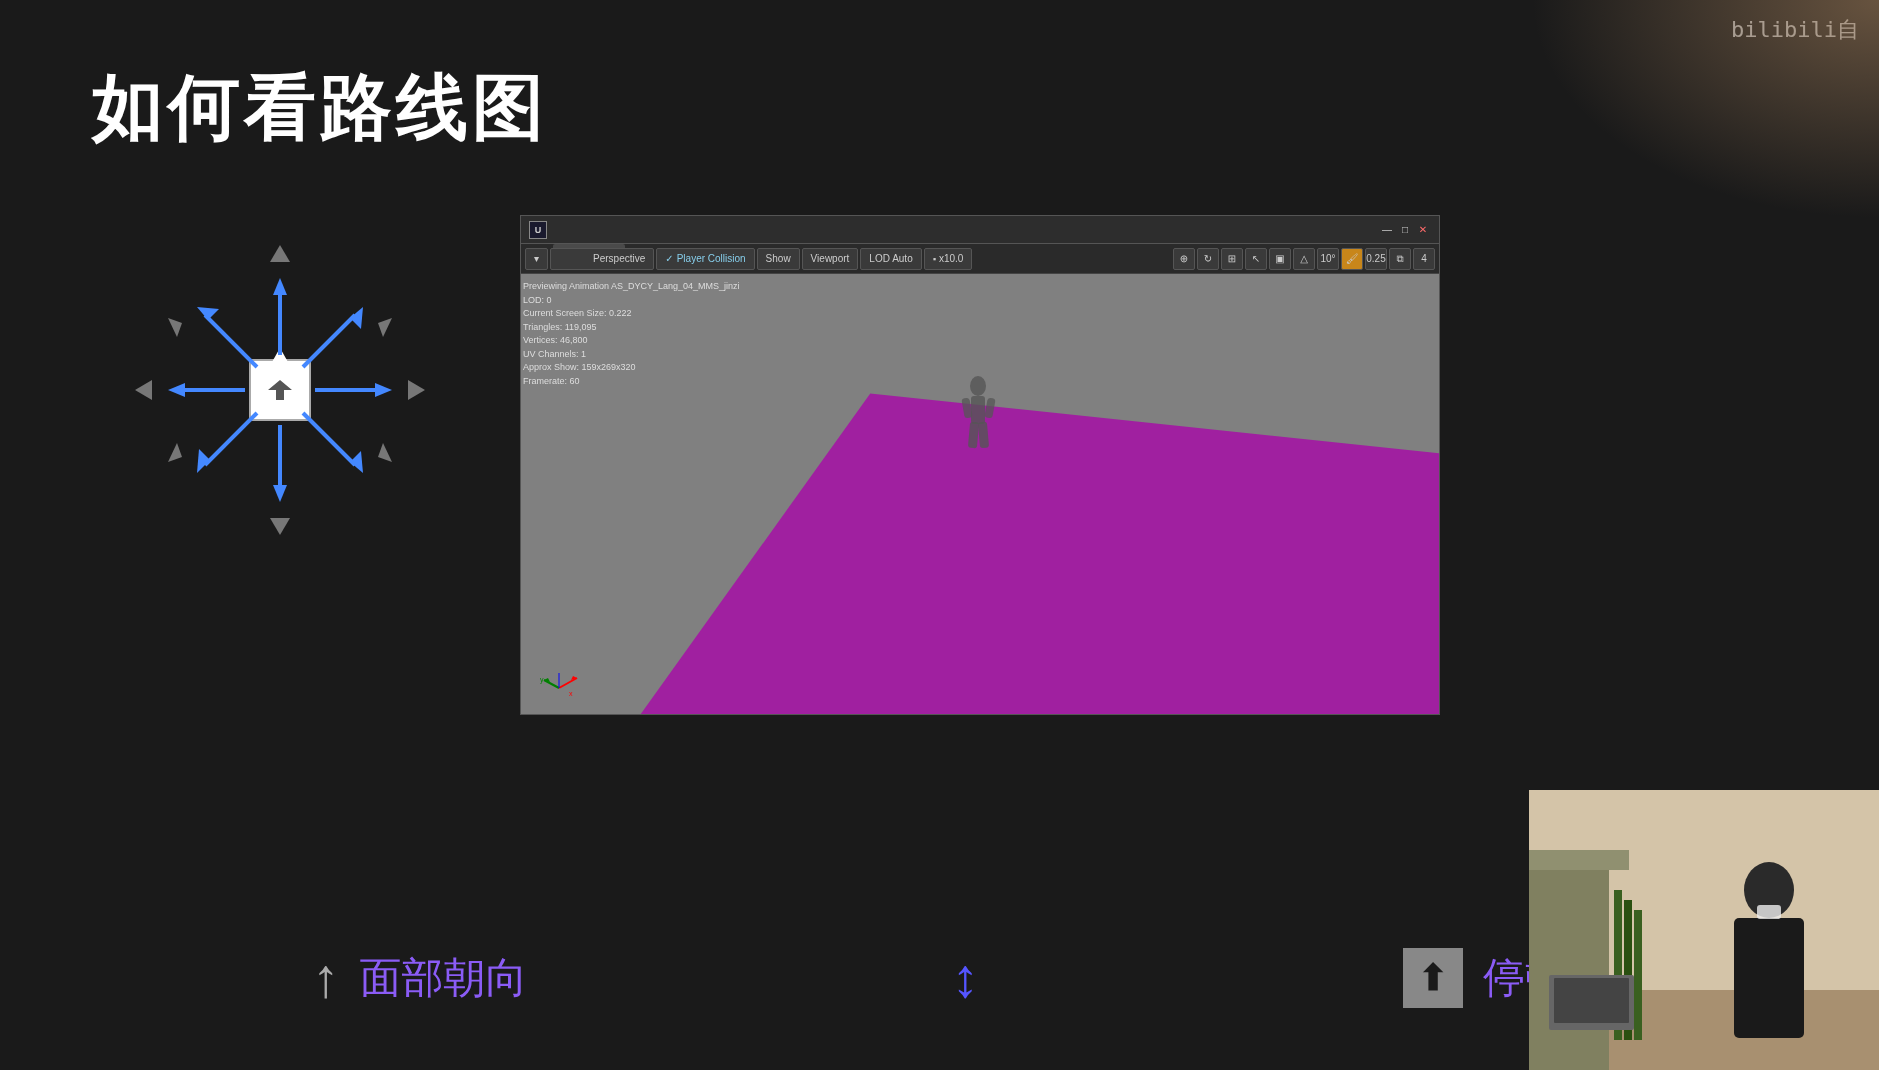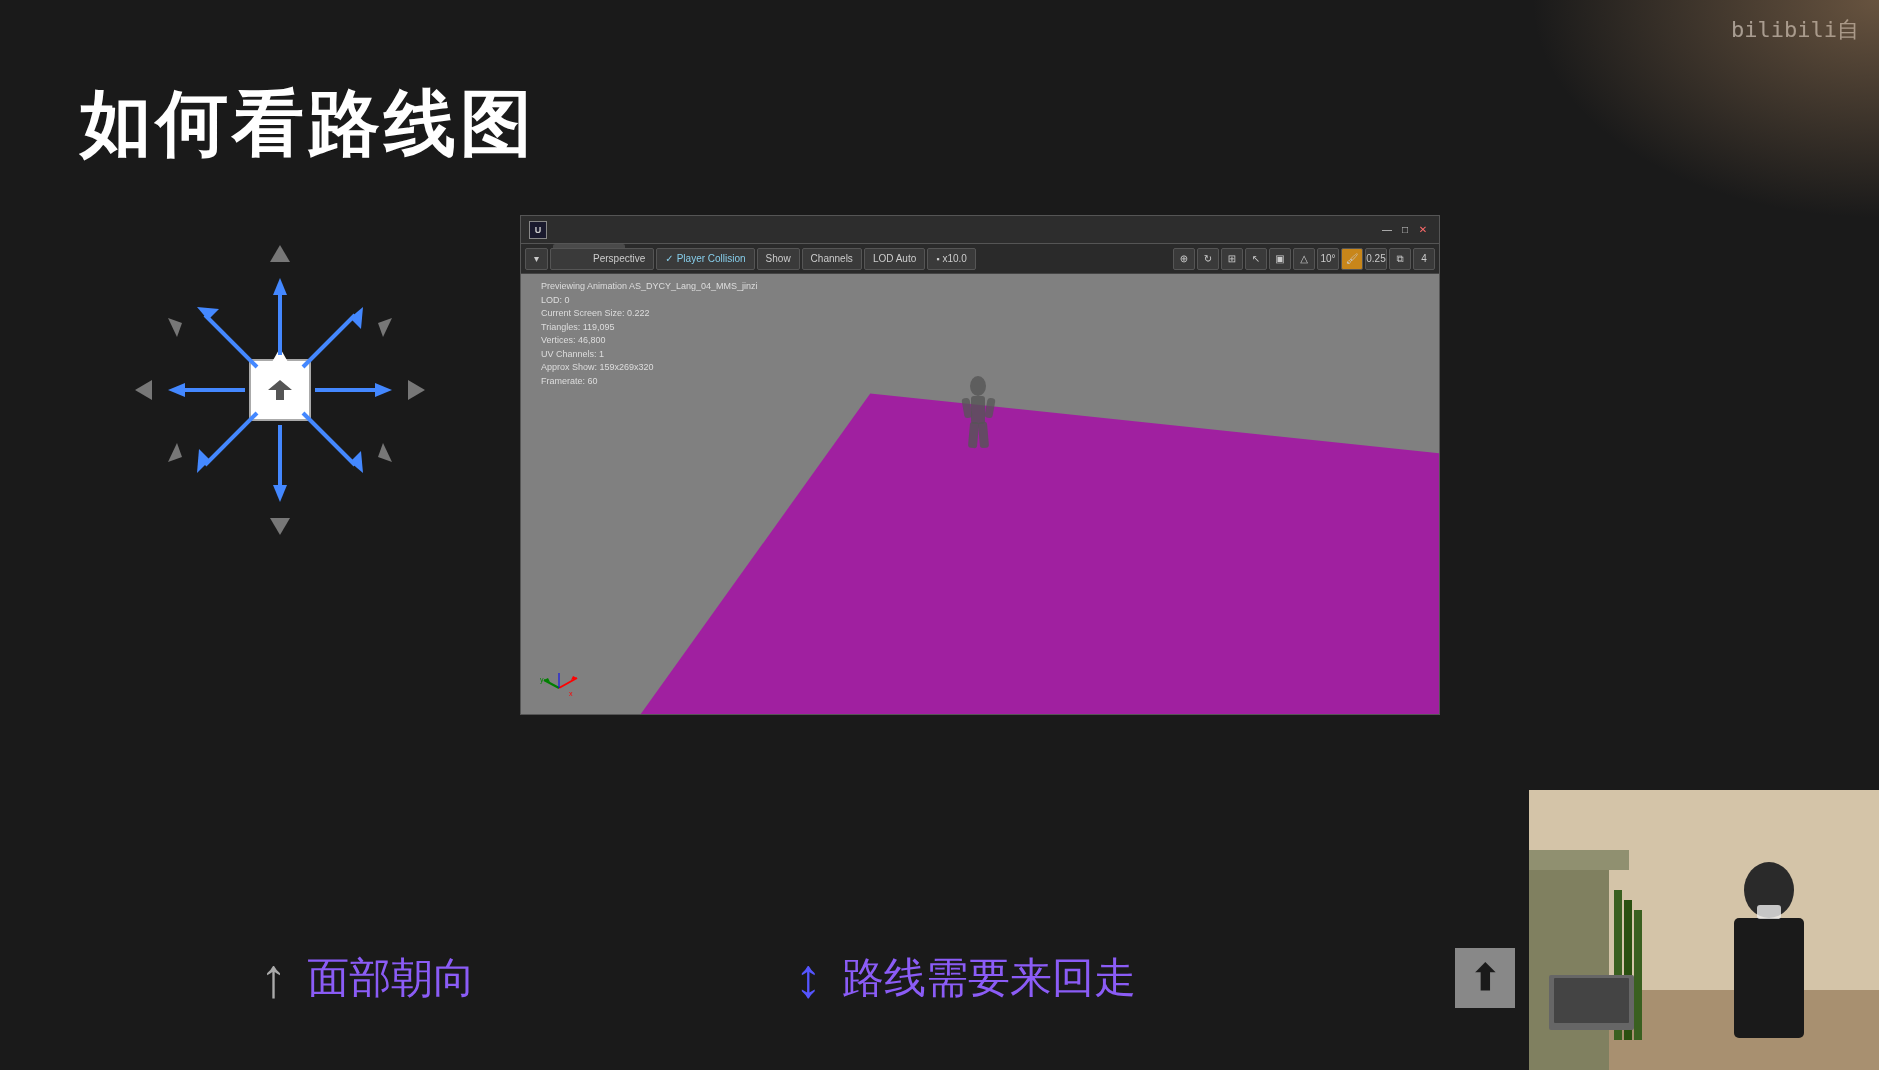--- a/index.html
+++ b/index.html
@@ -9,22 +9,21 @@
       background: #1a1a1a;
       overflow: hidden;
       font-family: 'Arial', sans-serif;
       position: relative;
     }
 
     
     .title-area {
       position: absolute;
       top: 60px;
-      left: 80px;
-      margin-top: 16px;
+      left: 92px;
     }
     .main-title {
       font-size: 72px;
       color: #ffffff;
       font-weight: bold;
       letter-spacing: 4px;
     }
 
     
     .arrow-diagram {
@@ -159,21 +158,21 @@
       width: 100%;
       height: calc(100% - 58px);
       background: #808080;
       overflow: hidden;
     }
 
     
     .viewport-info {
       position: absolute;
       top: 6px;
-      left: 20px;
+      left: 2px;
       font-size: 9px;
       color: #ddd;
       line-height: 1.5;
       pointer-events: none;
     }
 
     
     .bottom-labels {
       position: absolute;
       bottom: 60px;
@@ -319,21 +318,21 @@
       <span>Perspective</span>
     </div>
     <div class="toolbar-btn player-collision">
       <span class="check-icon">✓</span>
       <span>Player Collision</span>
     </div>
     <div class="toolbar-btn">
       <span>Show</span>
     </div>
     <div class="toolbar-btn">
-      <span>Channels</span>
+      <span>Viewport</span>
     </div>
     <div class="toolbar-btn">
       <span>LOD Auto</span>
     </div>
     <div class="toolbar-btn">
       <span style="font-size:9px;">▪</span>
       <span>x10.0</span>
     </div>
     <div class="toolbar-spacer"></div>
     <div class="toolbar-right">
@@ -401,21 +400,20 @@
 
 <div class="bottom-labels">
 
   <div class="bottom-label-item">
     <div class="label-icon" style="font-size:55px;color:#aaa;">↑</div>
     <div class="label-text">面部朝向</div>
   </div>
 
   <div class="bottom-label-item">
     <div class="label-icon blue" style="font-size:55px;">↕</div>
-    <div class="label-text">路线需要来回走</div>
   </div>
 
   <div class="bottom-label-item">
     <div style="width:60px;height:60px;background:#888;display:flex;align-items:center;justify-content:center;font-size:36px;color:#1a1a1a;font-weight:bold;">⬆</div>
     <div class="label-text">停顿</div>
   </div>
 </div>
 
 <div class="camera-inset">
   <div class="camera-inset-bg">

